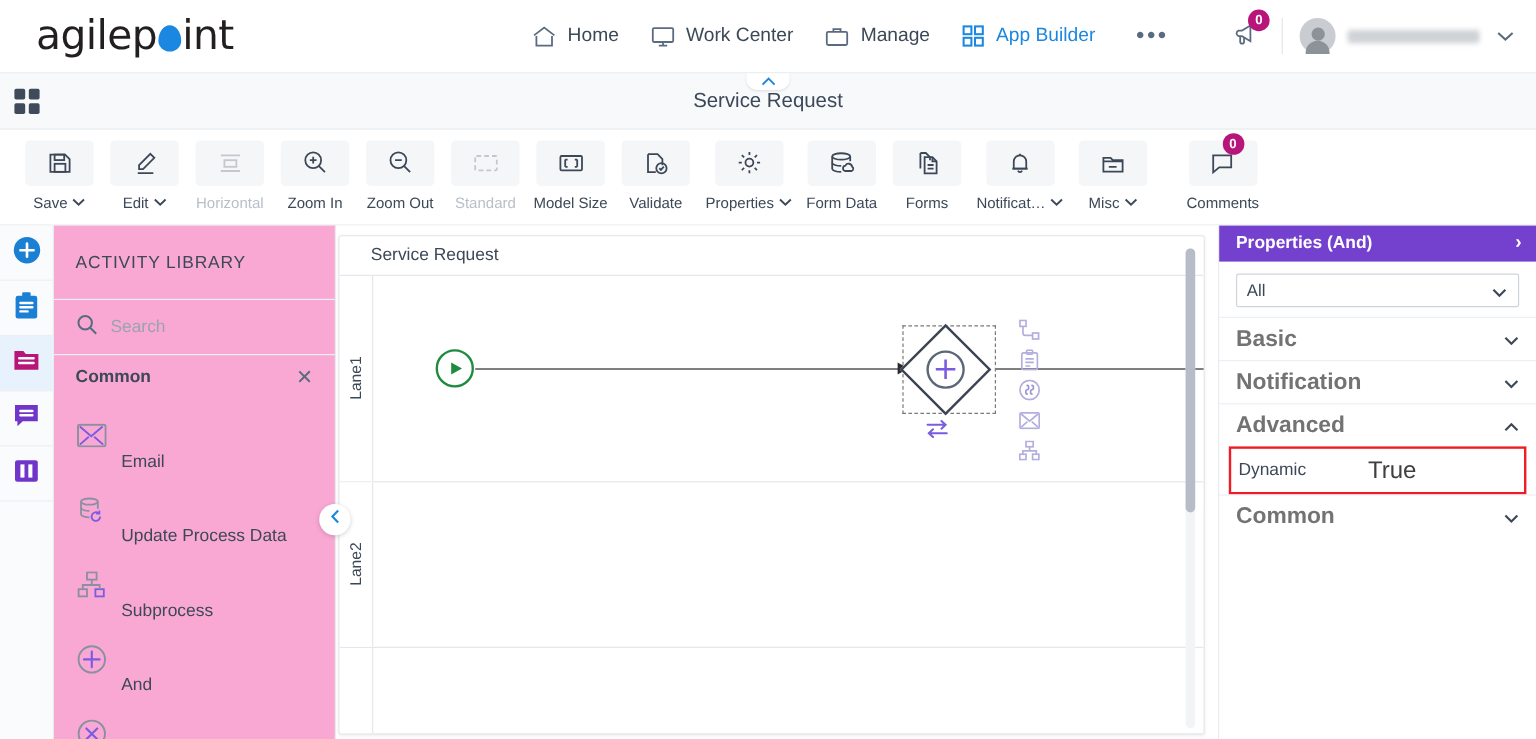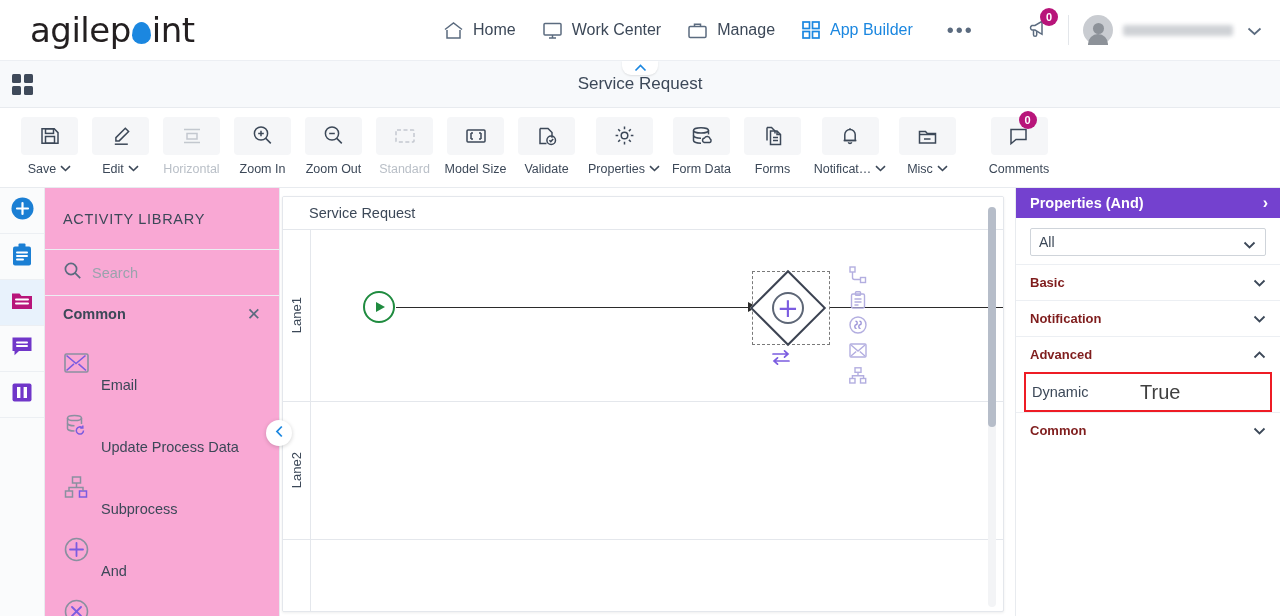--- a/index.html
+++ b/index.html
@@ -190,21 +190,21 @@
   #props-filter-wrap { padding: 10px 14px 8px 14px; }
   #props-filter { width: 100%; height: 28px; border: 1px solid #cfd4da;
                   border-radius: 2px; background: #fff; font-size: 14px;
                   color: #3c4858; padding: 0 8px;
                   font-family: "Liberation Sans", sans-serif;
                   -webkit-appearance: none; appearance: none; cursor: pointer; }
   #props-filter-wrap { position: relative; }
   #filter-chev { position: absolute; right: 24px; top: 17px; pointer-events: none; }
   .psec { height: 36px; border-top: 1px solid #eceff3; display: flex;
           align-items: center; justify-content: space-between; padding: 0 14px;
-          font-size: 13px; font-weight: bold; color: #7f1d1d; cursor: pointer; }
+          font-size: 19px; font-weight: bold; color: #737373; cursor: pointer; }
   #prow-dynamic { height: 40px; margin: 0 8px; border: 2px solid #ee1c25;
                   display: flex; align-items: center; padding: 0 6px;
                   background: #fff; }
   #prow-dynamic .pkey { width: 108px; font-size: 14.5px; color: #3c4858; }
   #prow-dynamic .pval { font-size: 20px; color: #404040; text-align: center; }
 </style>
 </head>
 <body>
 
 <div id="topnav">

